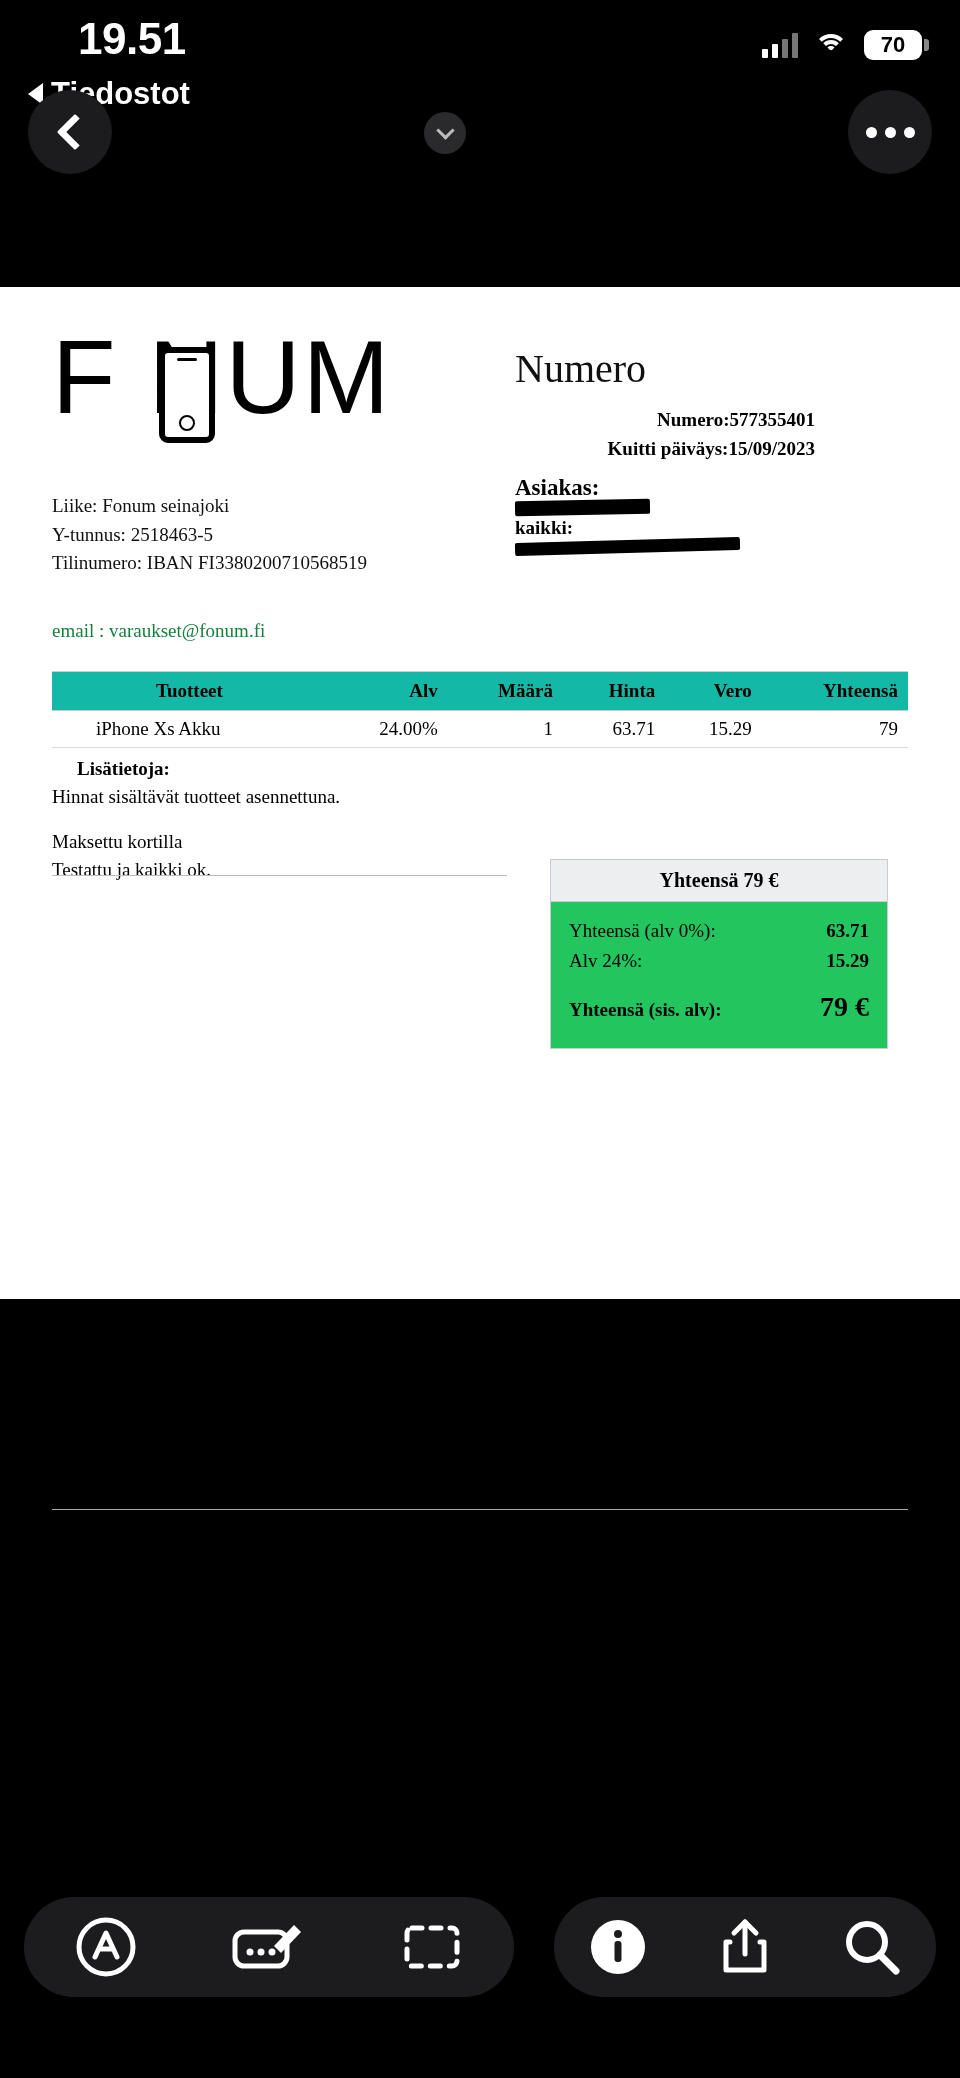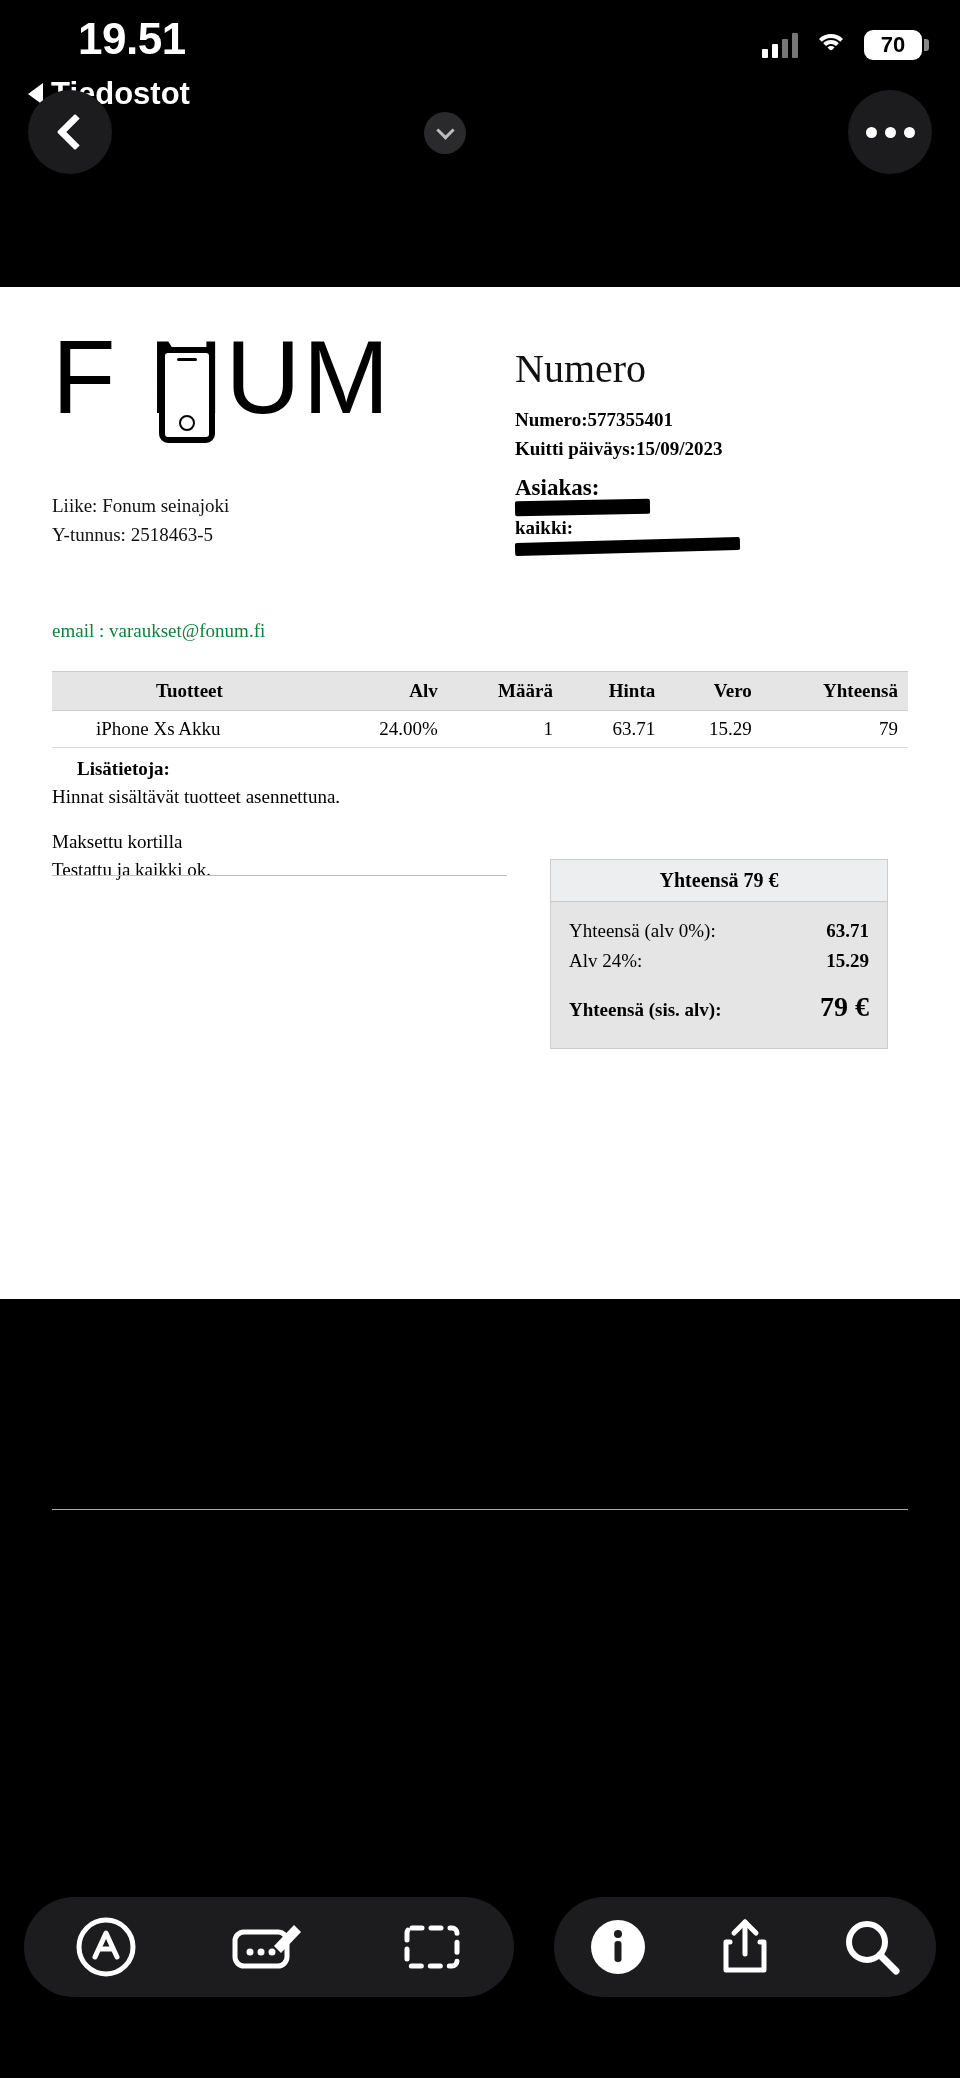--- a/index.html
+++ b/index.html
@@ -199,21 +199,21 @@
     left: 515px; top: 58px;
     font-size: 40px;
     color: #111;
   }
   .kv-table {
     position: absolute;
     left: 515px; top: 118px;
     width: 300px;
     font-size: 19px;
   }
-  .kv-row { display: flex; justify-content: flex-start; line-height: 1.55; }
+  .kv-row { display: flex; justify-content: flex-end; line-height: 1.55; }
   .kv-row .k { font-weight: bold; }
   .kv-row .v { font-weight: bold; }
   .asiakas-label {
     position: absolute;
     left: 515px; top: 188px;
     font-size: 23px;
     font-weight: bold;
   }
   .redact {
     position: absolute;
@@ -238,21 +238,21 @@
 
   
   .items {
     position: absolute;
     left: 52px; top: 384px;
     width: 856px;
     border-collapse: collapse;
     font-size: 19px;
   }
   .items thead th {
-    background: #e5e5e5;
+    background: #14b8a6;
     border-top: 1px solid #c9ccd0;
     border-bottom: 1px solid #c9ccd0;
     font-weight: bold;
     padding: 8px 10px;
     text-align: right;
   }
   .items thead th:first-child { text-align: center; }
   .items tbody td {
     border-bottom: 1px solid #d6d9dd;
     padding: 7px 10px;
@@ -275,21 +275,21 @@
     width: 455px;
     border-top: 1px solid #b9bcc0;
   }
 
   
   .totals {
     position: absolute;
     left: 550px; top: 572px;
     width: 338px;
     border: 1px solid #c9ccd0;
-    background: #e5e5e5;
+    background: #22c55e;
   }
   .totals-head {
     background: #eceef0;
     border-bottom: 1px solid #c9ccd0;
     text-align: center;
     font-weight: bold;
     font-size: 20px;
     padding: 9px 0;
   }
   .totals-body { padding: 14px 18px 18px 18px; font-size: 19px; }
@@ -385,20 +385,21 @@
     <div class="doc-inner">
 
       <div class="logo">
         <span class="logo-text">F NUM</span>
         <span class="logo-phone"></span>
       </div>
 
       <div class="company">
         <div>Liike: Fonum seinajoki</div>
         <div>Y-tunnus: 2518463-5</div>
+        <div>Tilinumero: IBAN FI3380200710568519</div>
       </div>
 
       <div class="kuitti-title">Numero</div>
 
       <div class="kv-table">
         <div class="kv-row">
           <span class="k">Numero:</span>
           <span class="v">577355401</span>
         </div>
         <div class="kv-row">

